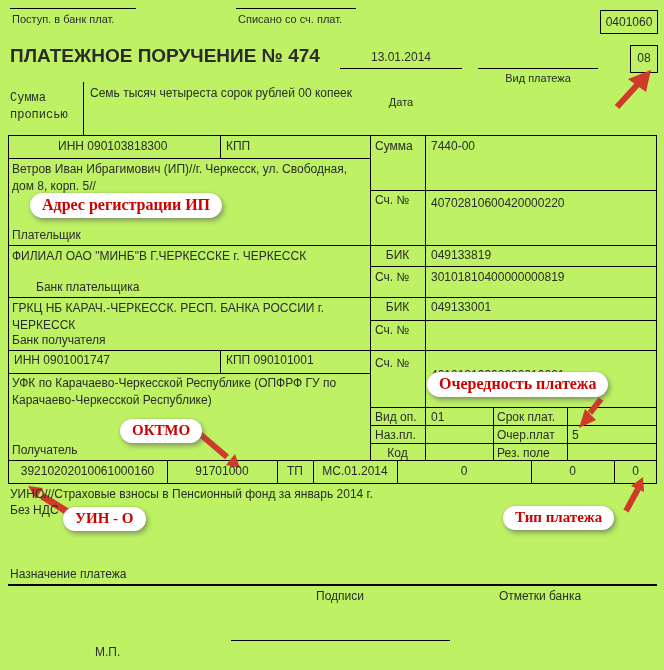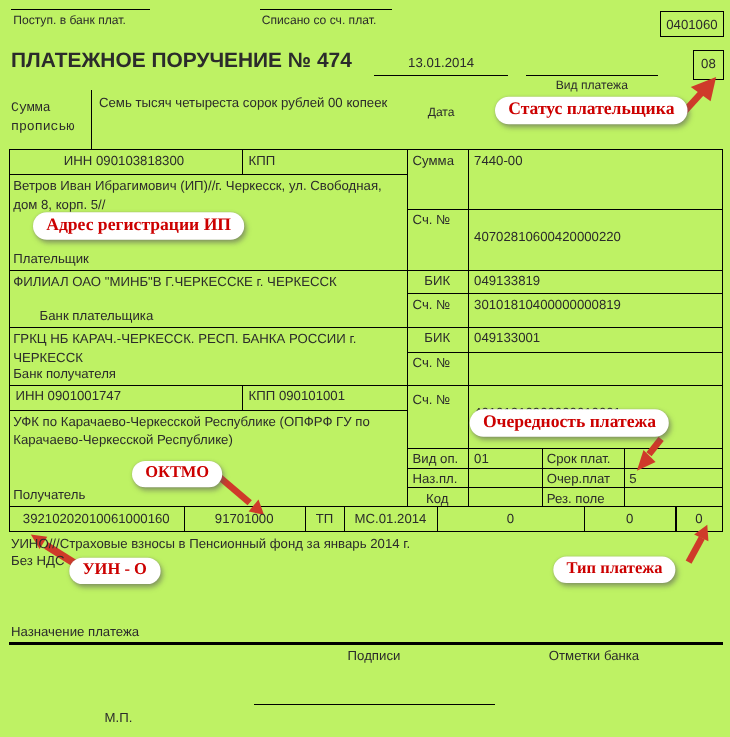--- a/index.html
+++ b/index.html
@@ -107,21 +107,21 @@
 
   <div class="t wrap" style="left:10px;top:90px;width:66px;font-family:Liberation Mono, monospace;">Сумма прописью</div>
   <div class="t wrap" style="left:90px;top:85px;width:340px;">Семь тысяч четыреста сорок рублей 00 копеек</div>
 
   <div class="t" style="left:14px;top:139px;margin-left:44px;">ИНН 090103818300</div>
   <div class="t" style="left:226px;top:139px;">КПП</div>
   <div class="t" style="left:375px;top:139px;">Сумма</div>
   <div class="t" style="left:431px;top:139px;">7440-00</div>
   <div class="t wrap" style="left:12px;top:161px;width:352px;">Ветров Иван Ибрагимович (ИП)//г. Черкесск, ул. Свободная, дом 8, корп. 5//</div>
   <div class="t" style="left:375px;top:193px;">Сч. №</div>
-  <div class="t" style="left:431px;top:208px;text-align:center;">40702810600420000220</div>
+  <div class="t" style="left:431px;top:196px;text-align:center;">40702810600420000220</div>
   <div class="t" style="left:12px;top:228px;">Плательщик</div>
 
   <div class="t wrap" style="left:12px;top:248px;width:352px;">ФИЛИАЛ ОАО "МИНБ"В Г.ЧЕРКЕССКЕ г. ЧЕРКЕССК</div>
   <div class="t c" style="left:371px;top:248px;width:53px;">БИК</div>
   <div class="t" style="left:431px;top:248px;">049133819</div>
   <div class="t" style="left:375px;top:270px;">Сч. №</div>
   <div class="t" style="left:431px;top:270px;">30101810400000000819</div>
   <div class="t" style="left:12px;top:280px;margin-left:24px;">Банк плательщика</div>
 
   <div class="t wrap" style="left:12px;top:300px;width:352px;">ГРКЦ НБ КАРАЧ.-ЧЕРКЕССК. РЕСП. БАНКА РОССИИ г. ЧЕРКЕССК</div>
@@ -155,20 +155,19 @@
   <div class="t c" style="left:614px;top:464px;width:43px;">0</div>
 
   <div class="t" style="left:10px;top:487px;">УИНО///Страховые взносы в Пенсионный фонд за январь 2014 г.</div>
   <div class="t" style="left:10px;top:503px;">Без НДС</div>
   <div class="t" style="left:10px;top:567px;">Назначение платежа</div>
 
   <div class="t c" style="left:280px;top:589px;width:120px;">Подписи</div>
   <div class="t c" style="left:465px;top:589px;width:150px;">Отметки банка</div>
   <div class="t" style="left:95px;top:645px;">М.П.</div>
 
-  <div class="callout" style="left:450px;top:88px;">Статус плательщика</div>
   <div class="callout" style="left:30px;top:193px;">Адрес регистрации ИП</div>
   <div class="callout" style="left:427px;top:372px;">Очередность платежа</div>
   <div class="callout sm" style="left:120px;top:419px;">ОКТМО</div>
   <div class="callout sm" style="left:63px;top:507px;">УИН - О</div>
   <div class="callout sm" style="left:503px;top:506px;">Тип платежа</div>
 
 </div>
 
 </body></html>

